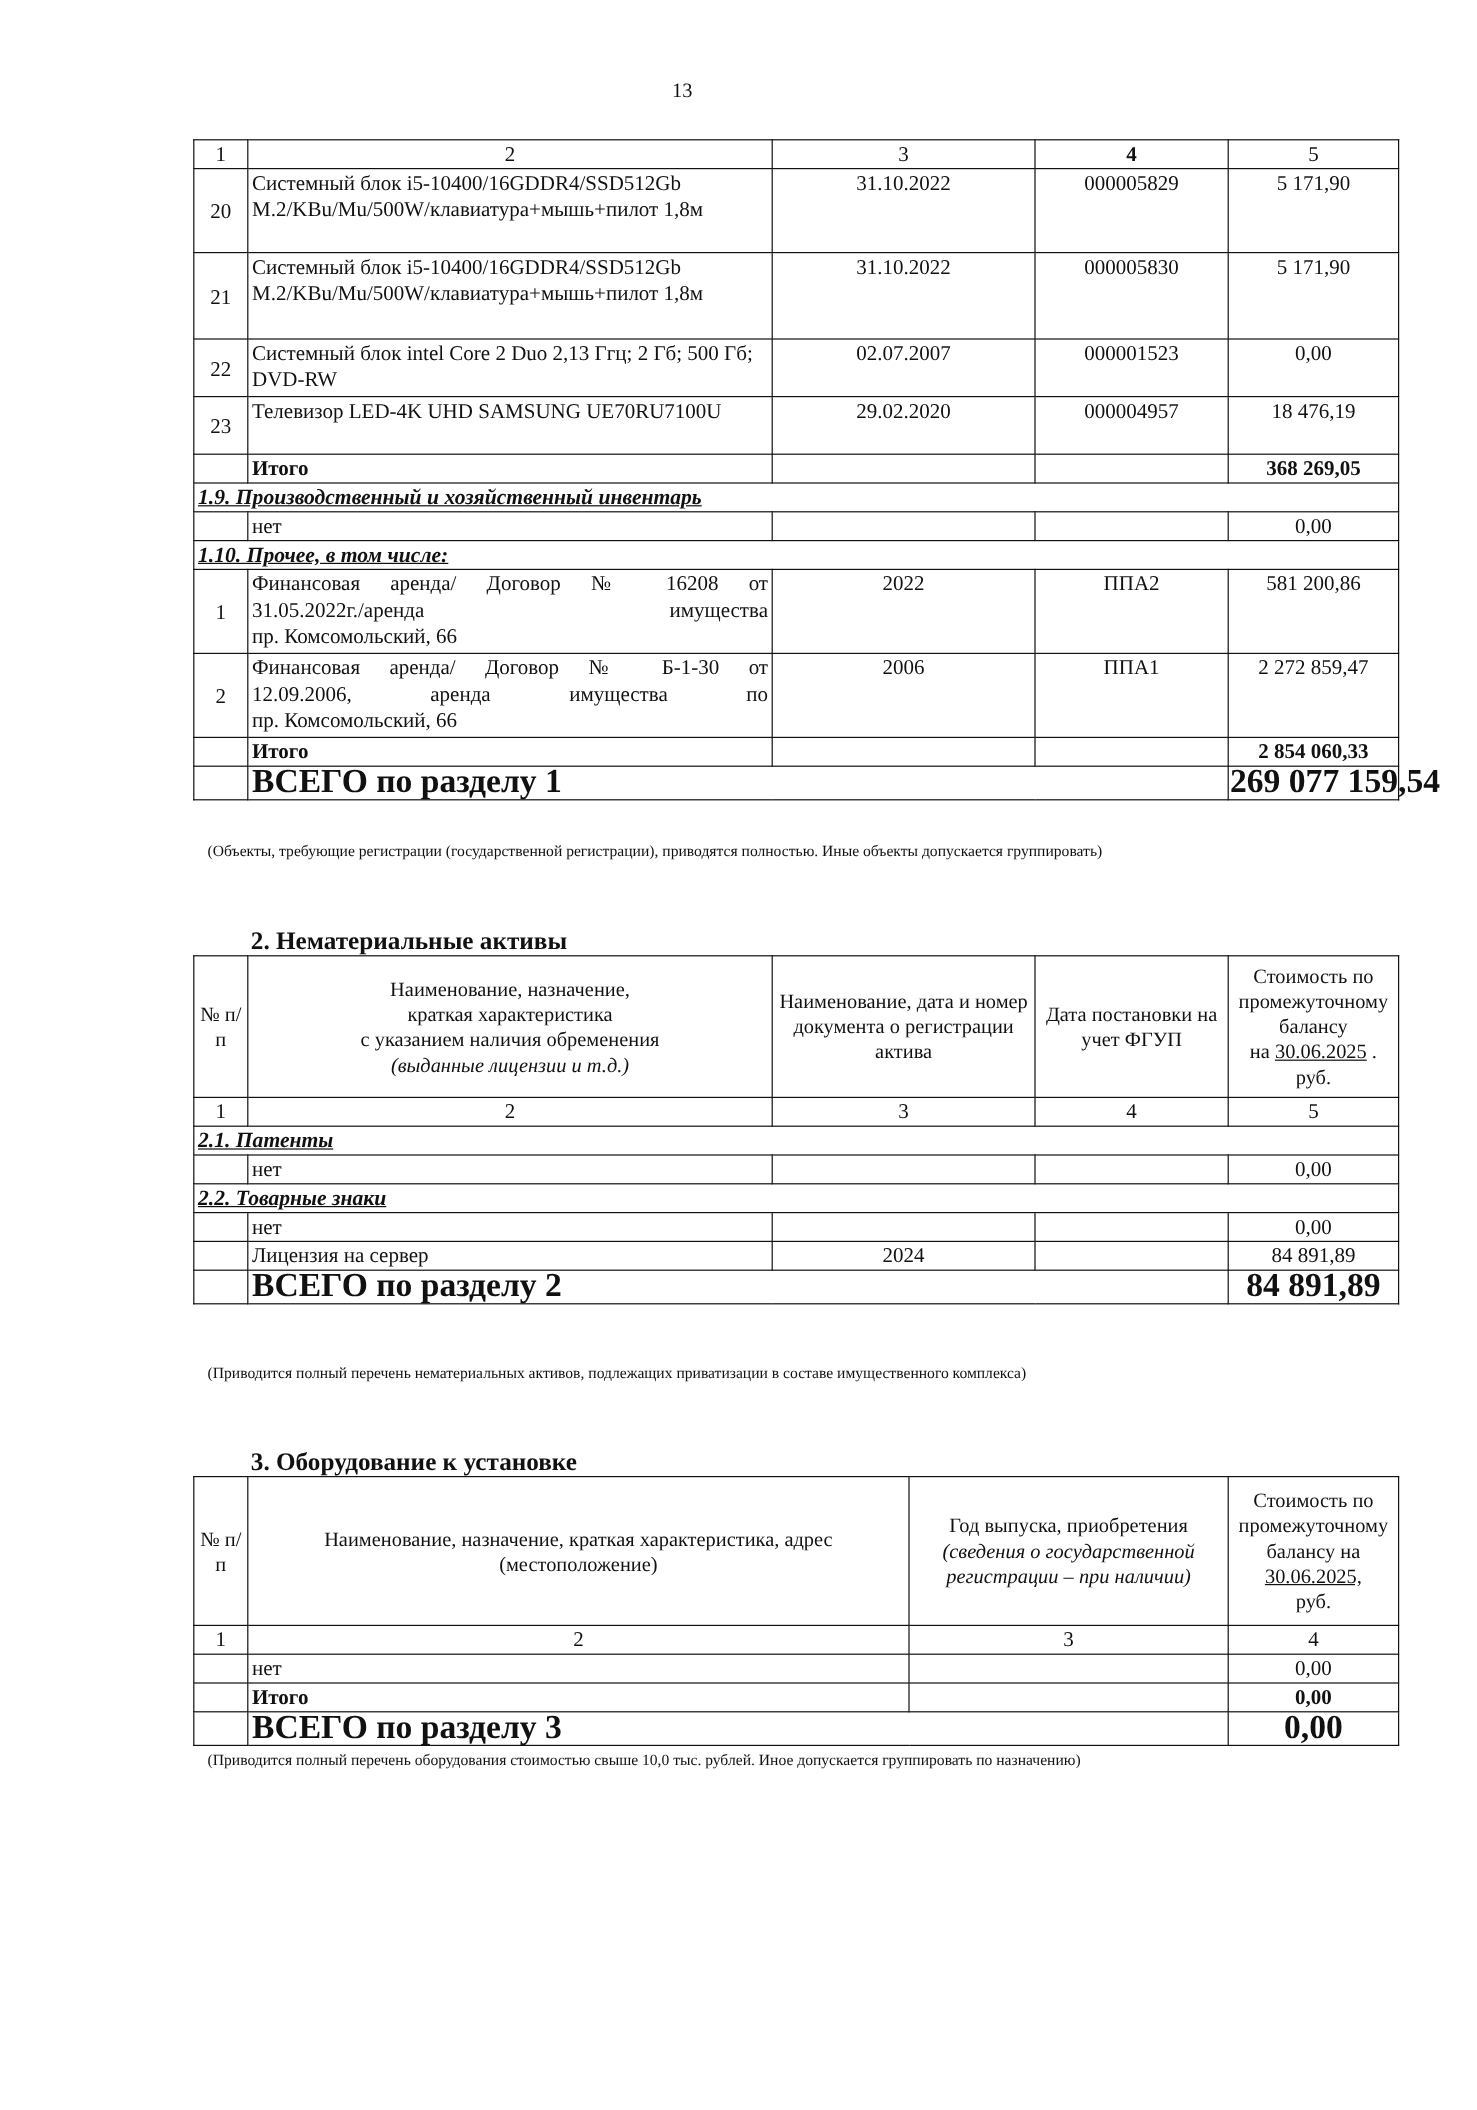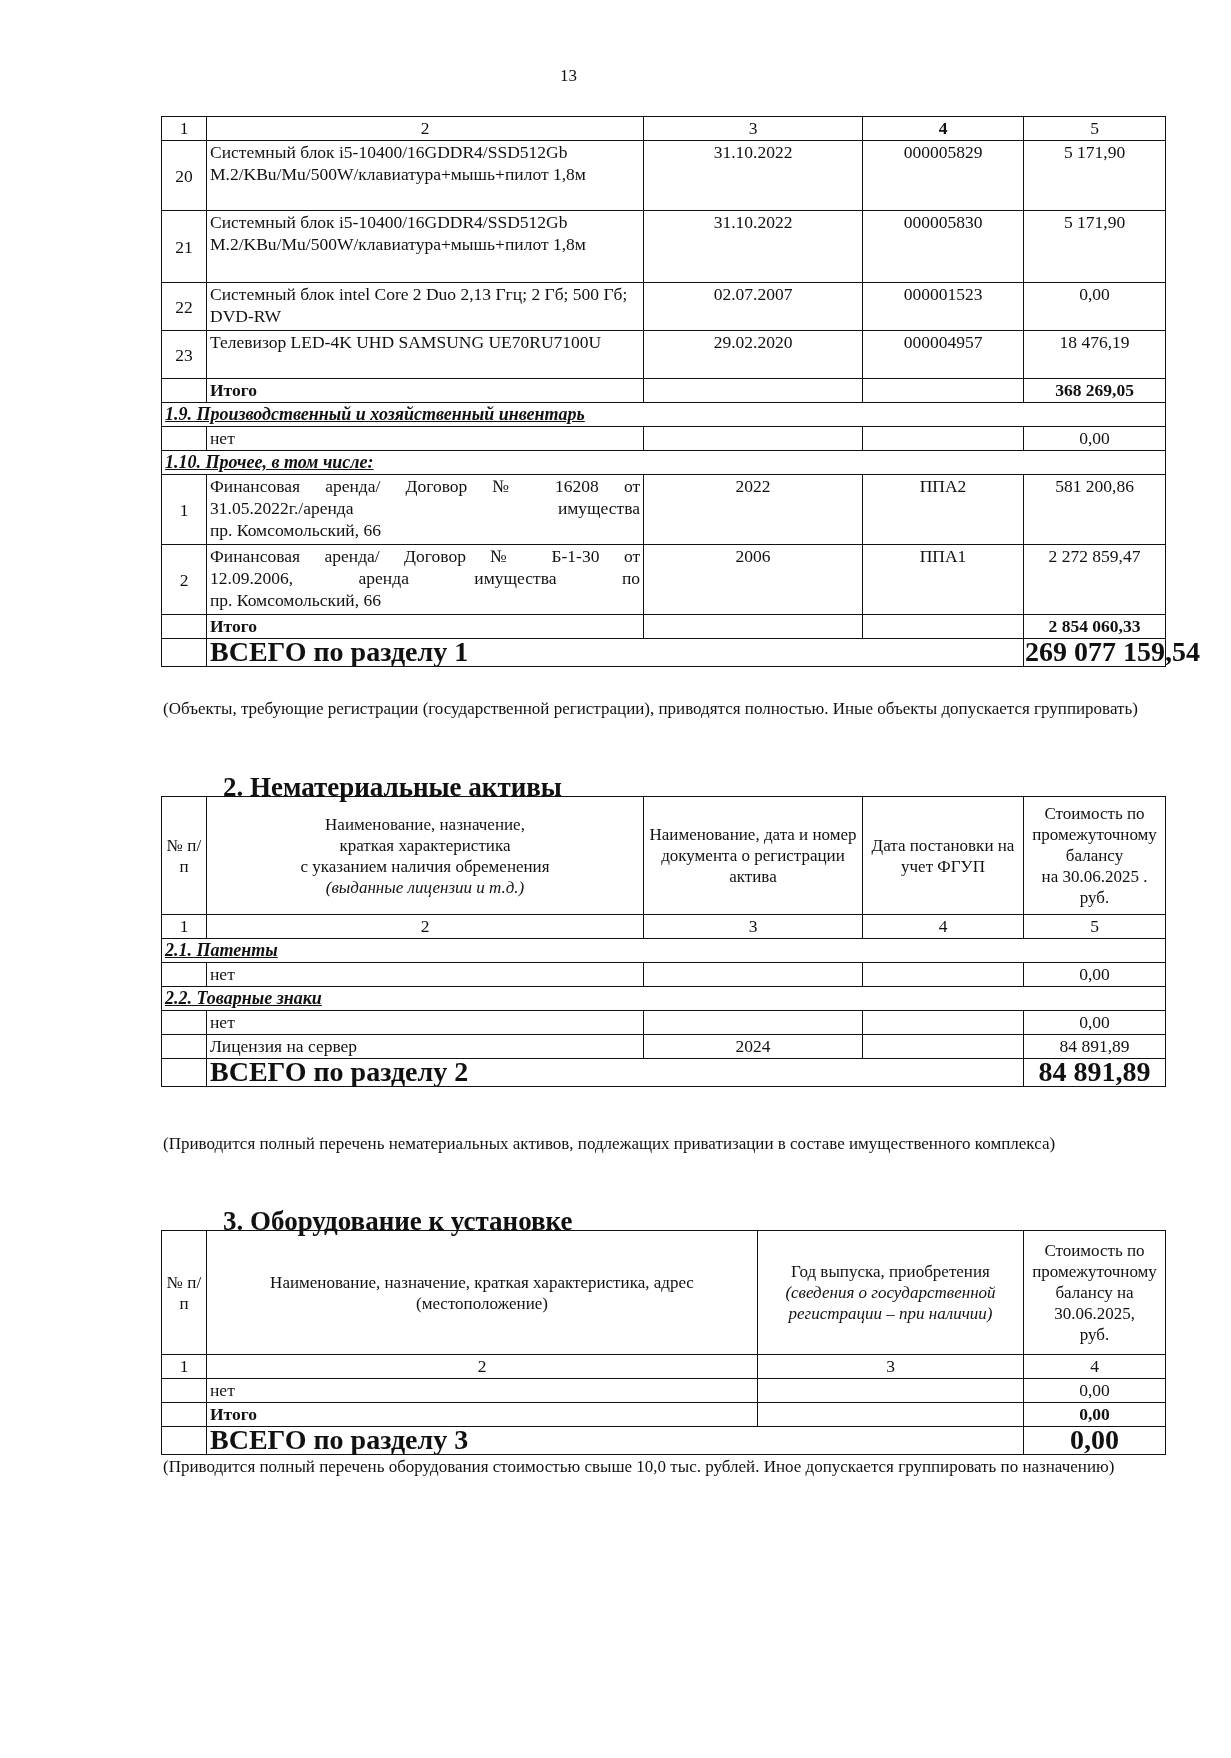--- a/index.html
+++ b/index.html
@@ -10,24 +10,24 @@
   }
   .page-num { position: absolute; top: 66px; left: 0; width: 1137px; text-align: center; font-size: 17px; }
   table { border-collapse: collapse; position: absolute; table-layout: fixed; }
   td { border: 1.6px solid #111; font-size: 17.5px; line-height: 22px; padding: 0 3px; vertical-align: top; }
   .c { text-align: center; }
   .vm { vertical-align: middle; }
   .b { font-weight: bold; }
   .bi { font-weight: bold; font-style: italic; text-decoration: underline; font-size: 18px; }
   .big { font-size: 28px; font-weight: bold; line-height: 26px; }
   .justify { text-align: justify; text-align-last: justify; }
-  .note { position: absolute; left: 163px; width: 1002px; font-size: 17px; line-height: 25px; text-align: justify; }
-  .sec-title { position: absolute; left: 223px; font-size: 27px; font-weight: bold; }
+  .note { position: absolute; left: 173px; width: 1002px; font-size: 13px; line-height: 25px; text-align: justify; }
+  .sec-title { position: absolute; left: 209px; font-size: 21px; font-weight: bold; }
   .hdr td { vertical-align: middle; text-align: center; font-size: 17px; line-height: 21px; }
-  .u { }
+  .u { text-decoration: underline; }
   .i { font-style: italic; }
   .nowrap { white-space: nowrap; }
 </style>
 </head>
 <body>
 
 <div class="page-num">13</div>
 
 <table style="left:161px; top:116px; width:1004px;">
   <colgroup>

